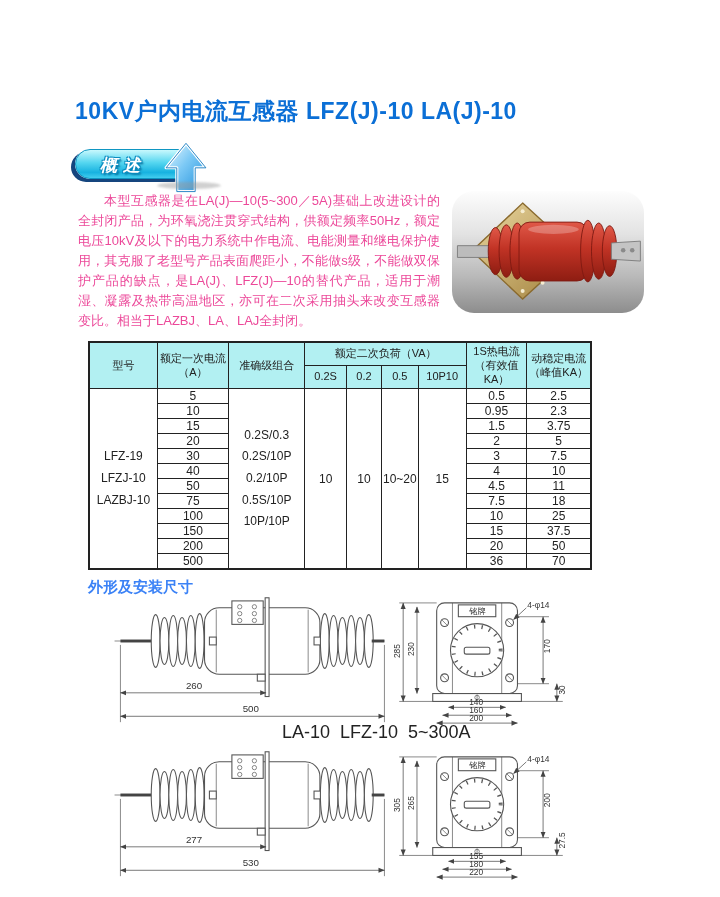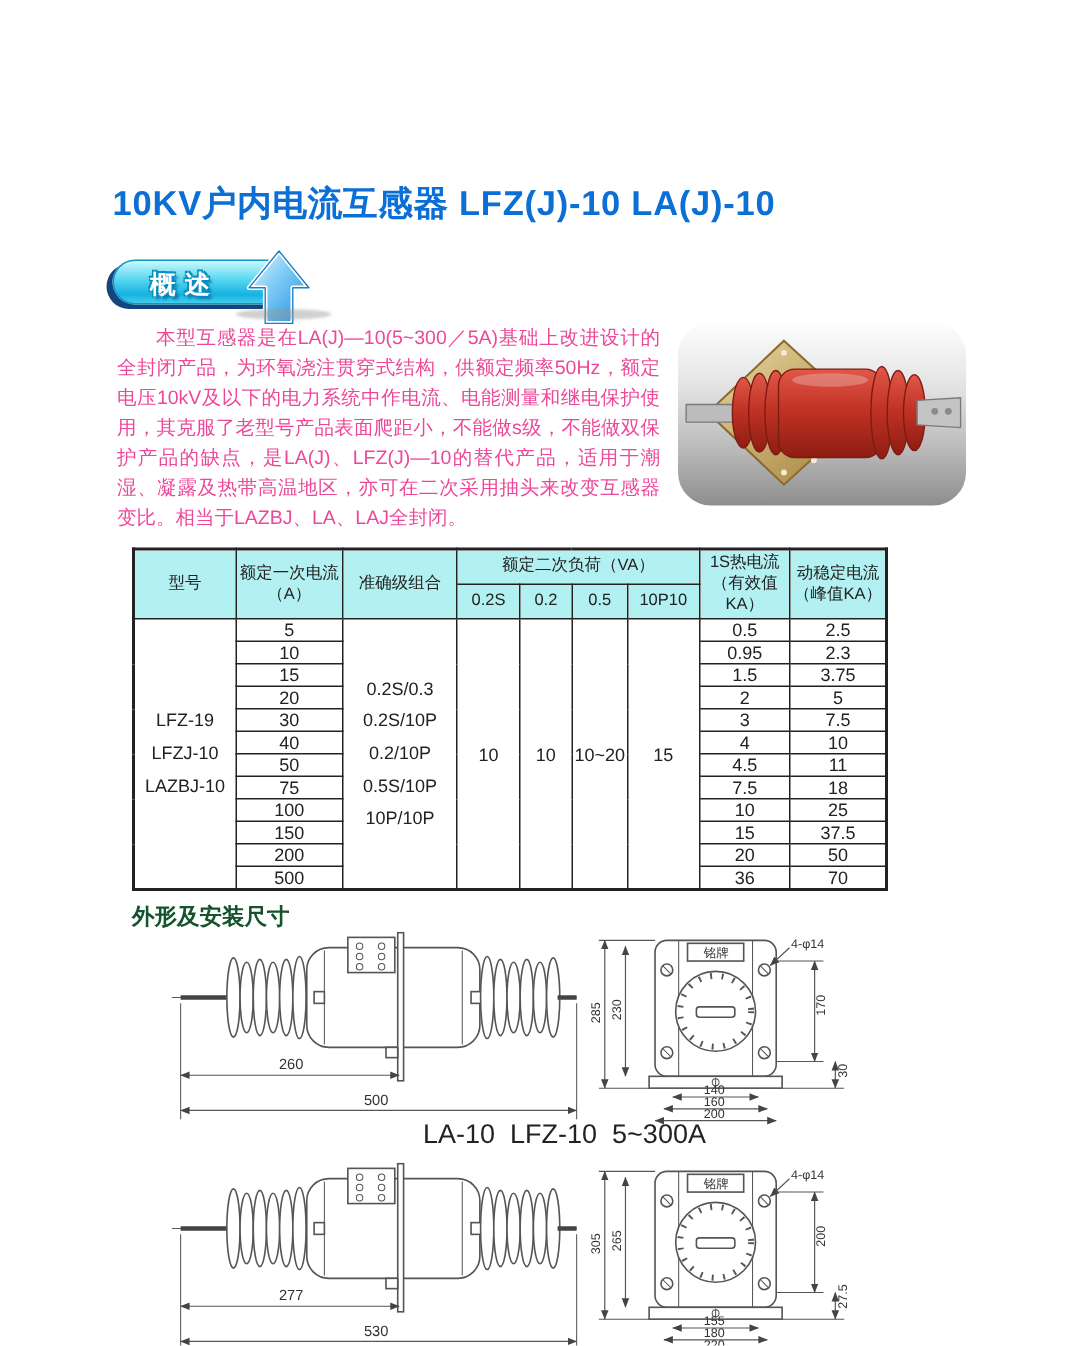--- a/index.html
+++ b/index.html
@@ -1,36 +1,36 @@
 <!DOCTYPE html>
 <html><head>
 <meta charset="utf-8">
 <style>
   * { margin:0; padding:0; box-sizing:border-box; }
   html,body { width:720px; }
   body {
     width:720px; height:897px; background:#ffffff; overflow:hidden;
     font-family:"Liberation Sans","DejaVu Sans",sans-serif; color:#222; position:relative;
   }
-  .page { width:592px; height:897px; padding-top:120px; }
+  .page { width:592px; height:897px; padding-top:96px; }
 
   
   .title {
     text-align:center; font-size:23px; font-weight:bold; color:#0b6fd6; letter-spacing:0.5px;
   }
 
   
   .banner { position:relative; width:-moz-fit-content; width:fit-content; margin-left:75px; height:34px; }
   .banner .pill {
     position:relative; height:30px; margin-top:4px;
     background:linear-gradient(180deg,#c8f8fd 0%,#55d6f0 45%,#17b2e0 80%,#43cdee 100%);
     border:1px solid #0f96c2; border-radius:16px;
     box-shadow:-4px 3px 0 #15457e;
     padding:4px 46px 0 24px;
-    font-size:17px; font-weight:bold; color:#ffffff; letter-spacing:6px;
+    font-size:17px; font-weight:bold; font-style:italic; color:#ffffff; letter-spacing:6px;
     text-shadow:1px 1px 0 #0a8cc0,-1px -1px 0 #0a8cc0,1px -1px 0 #0a8cc0,-1px 1px 0 #0a8cc0,2px 2px 2px #086e98;
   }
   .banner .arrow-wrap { position:absolute; right:-16px; top:-8px; width:46px; height:48px; }
   .banner::after {
     content:""; position:absolute; right:-28px; bottom:-6px; width:64px; height:7px;
     background:rgba(150,150,150,0.45); border-radius:50%; filter:blur(1px);
   }
 
   
   .overview-row { display:flex; margin:6px 0 0 78px; width:566px; gap:12px; }
@@ -43,21 +43,21 @@
   }
   .photo-panel svg { width:100%; height:100%; display:block; }
 
   
   .spec-table { margin:10px 0 0 88px; border-collapse:collapse; border:2px solid #222; table-layout:fixed; }
   .spec-table th, .spec-table td { border:1px solid #222; text-align:center; vertical-align:middle; overflow:hidden; }
   .spec-table th { background:#b2f0f2; font-weight:normal; font-size:11px; line-height:1.25; padding:2px 1px; }
   .spec-table td { font-size:12px; height:15px; padding:0 1px; }
   .stack div { line-height:1.8; }
 
-  .dim-heading { margin:8px 0 0 88px; color:#14532d; font-size:15px; font-weight:bold; }
+  .dim-heading { margin:8px 0 0 88px; color:#3b82f6; font-size:15px; font-weight:bold; }
 
   
   .fig { margin-left:112px; }
   .fig-row { display:flex; align-items:flex-start; gap:6px; }
   .fig svg.side { width:275px; height:132px; }
   .fig svg.front { width:178px; height:133px; }
   .fig-caption { font-size:18px; color:#222; white-space:pre; margin:-8px 0 0 170px; }
   .fig2 { margin-top:8px; }
 
   .dline { stroke:#555; stroke-width:0.8; fill:none; }

